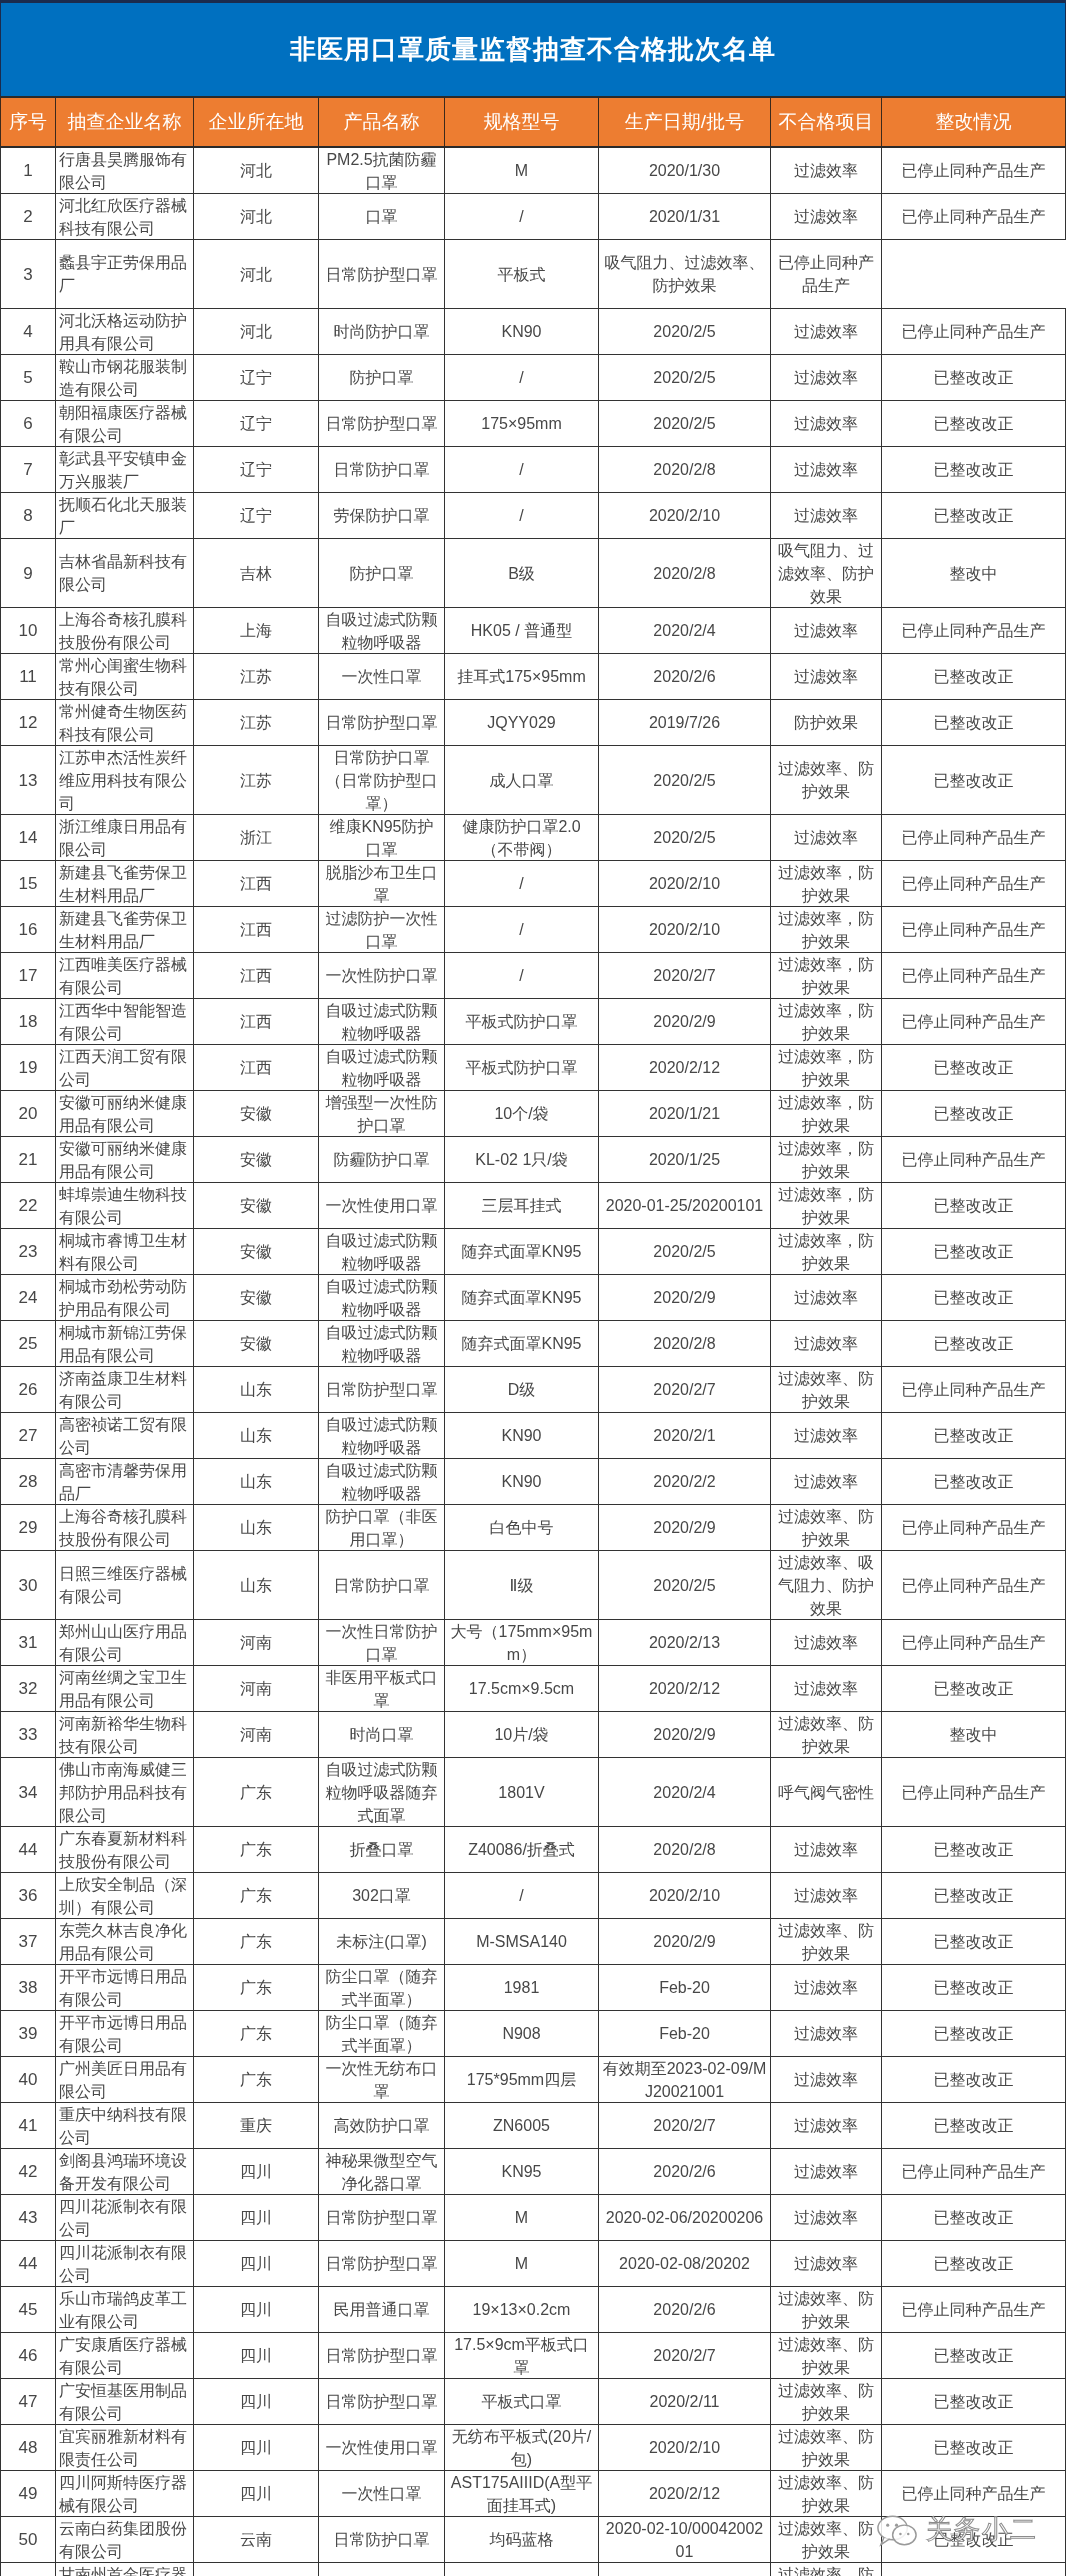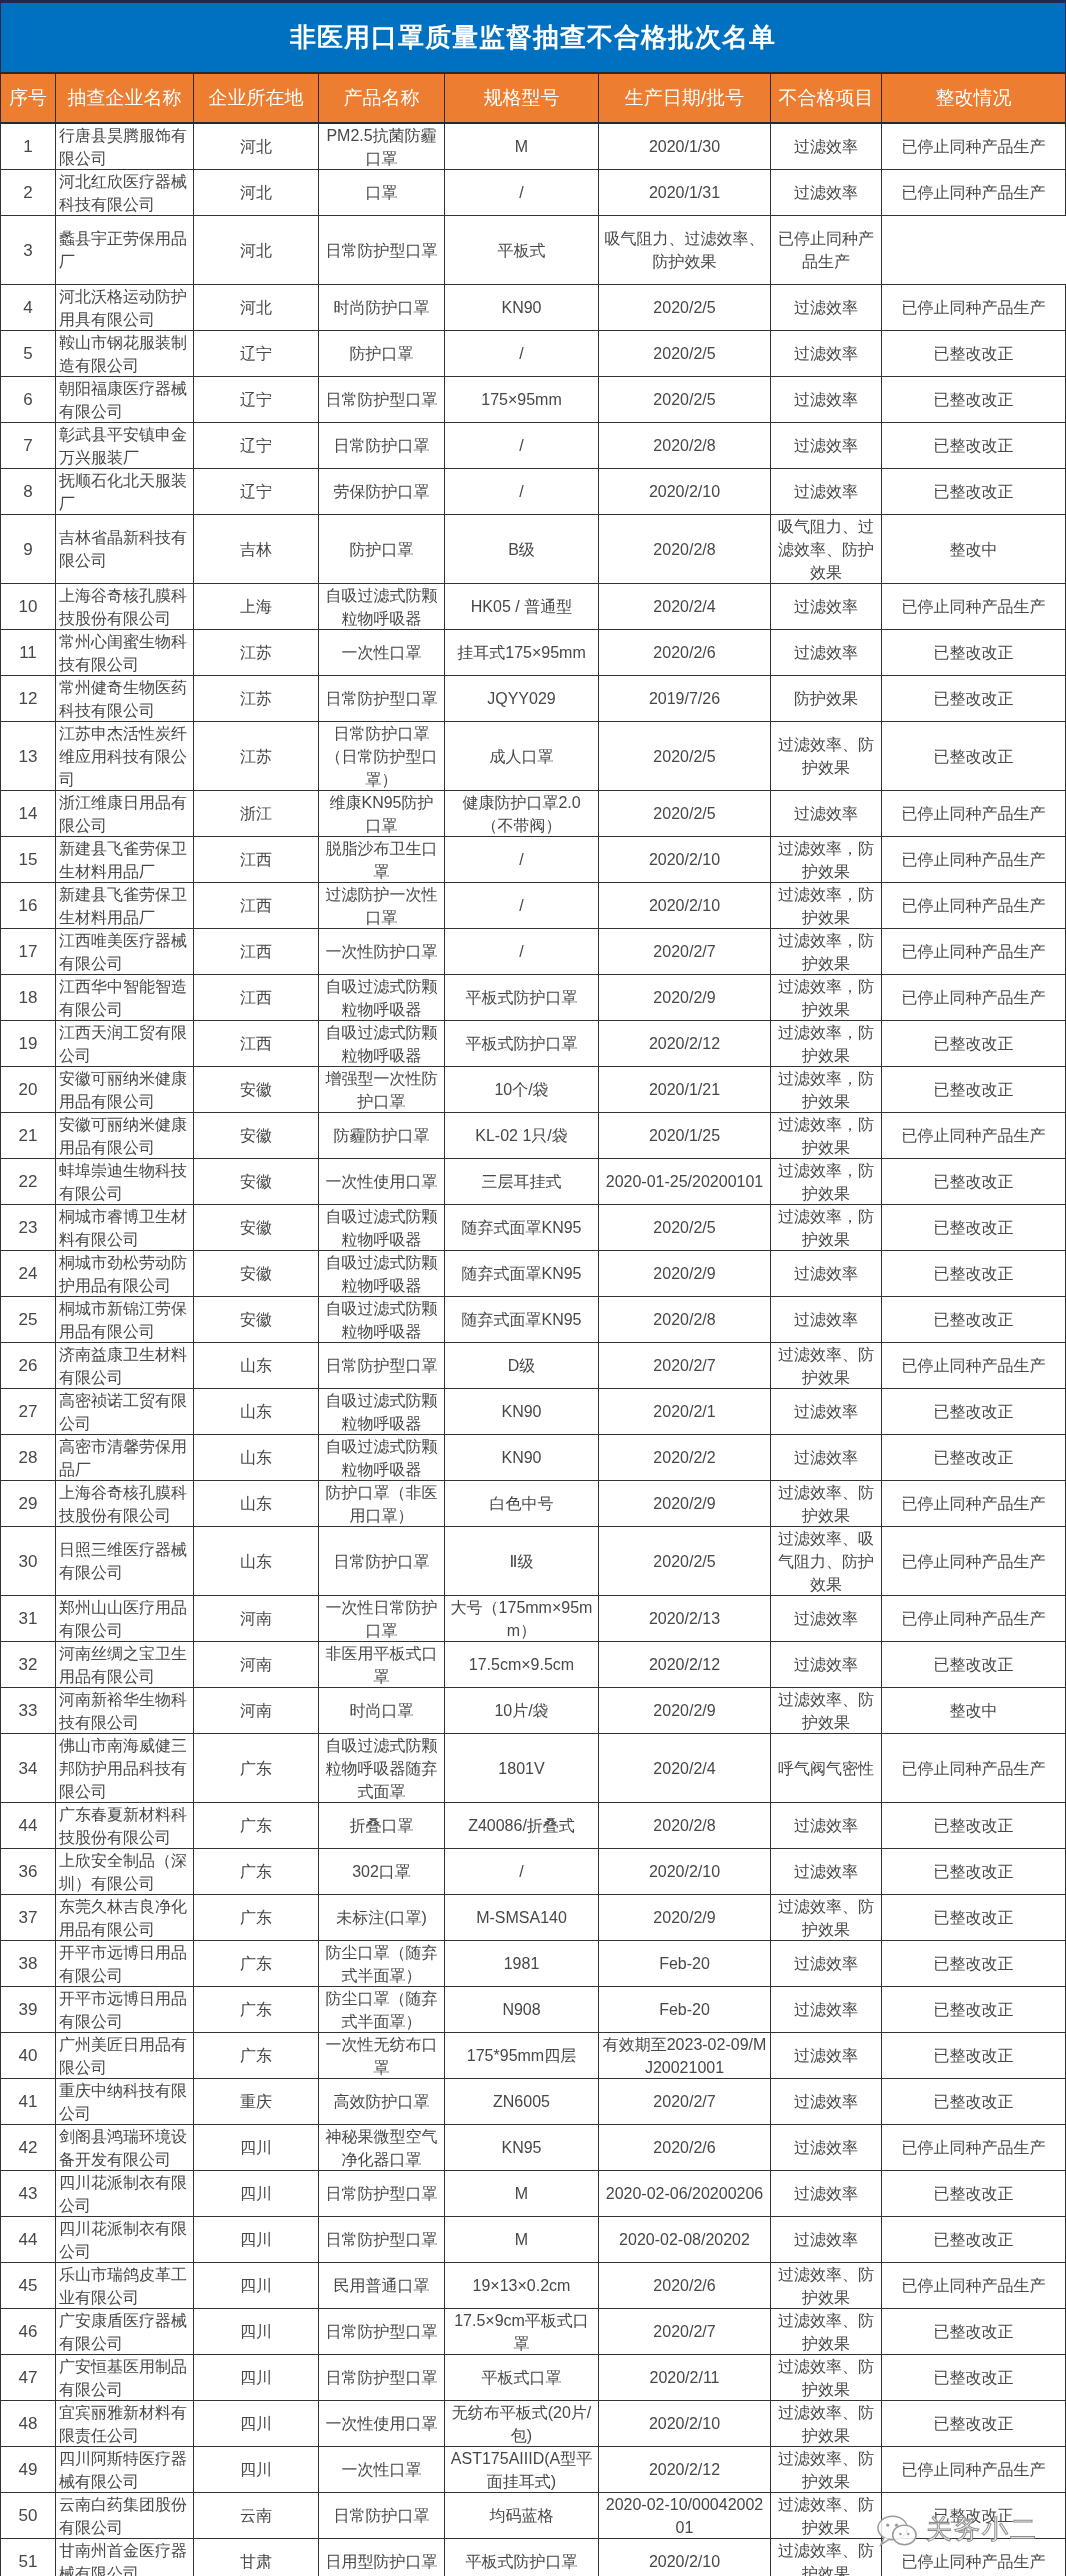--- a/index.html
+++ b/index.html
@@ -1,21 +1,21 @@
 <!DOCTYPE html>
 <html style="--title-bg: #0070C0; --header-bg: #ED7D31;"><head>
 <meta charset="utf-8">
 <style>
   html, body { margin: 0; padding: 0; }
   body {
     width: 1066px; height: 2576px; background: #ffffff; position: relative; overflow: hidden;
     font-family: "Liberation Sans", "DejaVu Sans", sans-serif;
   }
   .title-bar {
-    height: 72px; box-sizing: border-box;
+    height: 96px; box-sizing: border-box;
     background: var(--title-bg, #0070C0);
     border-top: 3px solid #1b2b4d;
     border-left: 1px solid #1b2b4d; border-right: 1px solid #1b2b4d;
     display: flex; align-items: center; justify-content: center;
     color: #ffffff; font-weight: bold; font-size: 26px; letter-spacing: 1px;
   }
   .grid {
     display: grid;
     grid-template-columns: 56px 138px 125px 126px 154px 172px 111px 184px;
   }

